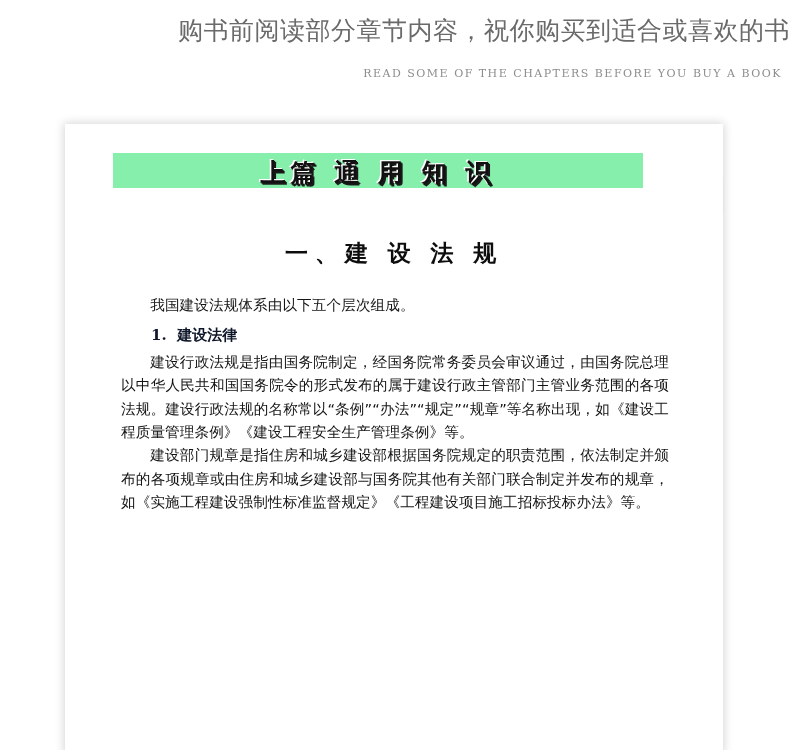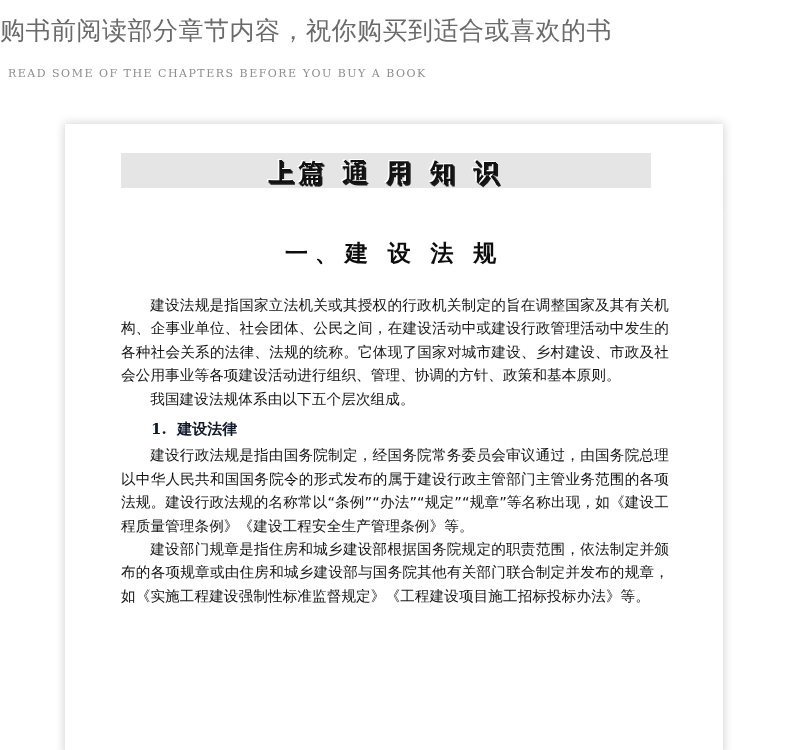--- a/index.html
+++ b/index.html
@@ -22,21 +22,21 @@
     background: #ffffff;
     overflow: hidden;
   }
 
   
   .promo {
     position: absolute;
     left: 0;
     top: 0;
     width: 790px;
-    text-align: left;
+    text-align: right;
   }
   .promo-title {
     margin: 0;
     padding-top: 13px;
     font-family: "DejaVu Sans", "Liberation Sans", sans-serif;
     font-size: 25px;
     font-weight: 400;
     line-height: 36px;
     color: #6a6a6a;
     letter-spacing: 0.5px;
@@ -94,25 +94,25 @@
     top: 9px;
     font-family: "DejaVu Sans", "Liberation Sans", sans-serif;
     font-size: 13px;
     color: #3c3c3c;
     line-height: 17px;
   }
 
   
   .banner {
     position: absolute;
-    left: 56px;
+    left: 48px;
     top: 29px;
     width: 530px;
     height: 35px;
-    background: #e5e5e5;
+    background: #86efac;
   }
   .banner-title {
     position: absolute;
     left: 0;
     top: 0;
     width: 530px;
     height: 39px;
     line-height: 39px;
     text-align: center;
     font-family: "DejaVu Sans", "Liberation Sans", sans-serif;
@@ -199,21 +199,20 @@
     <div class="sheet-inner">
 
       <div class="banner">
         <div class="banner-title">上篇  通 用 知 识</div>
       </div>
 
       <div class="chapter-heading">一、建  设  法  规</div>
 
       <div class="content">
 
-        <p class="para">建设法规是指国家立法机关或其授权的行政机关制定的旨在调整国家及其有关机构、企事业单位、社会团体、公民之间，在建设活动中或建设行政管理活动中发生的各种社会关系的法律、法规的统称。它体现了国家对城市建设、乡村建设、市政及社会公用事业等各项建设活动进行组织、管理、协调的方针、政策和基本原则。</p>
 
         <p class="para">我国建设法规体系由以下五个层次组成。</p>
 
         <div class="sec-heading">
           <span class="num">1.</span>&nbsp;&nbsp;<span>建设法律</span>
         </div>
 
         <p class="para">建设行政法规是指由国务院制定，经国务院常务委员会审议通过，由国务院总理以中华人民共和国国务院令的形式发布的属于建设行政主管部门主管业务范围的各项法规。建设行政法规的名称常以“条例”“办法”“规定”“规章”等名称出现，如《建设工程质量管理条例》《建设工程安全生产管理条例》等。</p>
 
         <p class="para">建设部门规章是指住房和城乡建设部根据国务院规定的职责范围，依法制定并颁布的各项规章或由住房和城乡建设部与国务院其他有关部门联合制定并发布的规章，如《实施工程建设强制性标准监督规定》《工程建设项目施工招标投标办法》等。</p>

